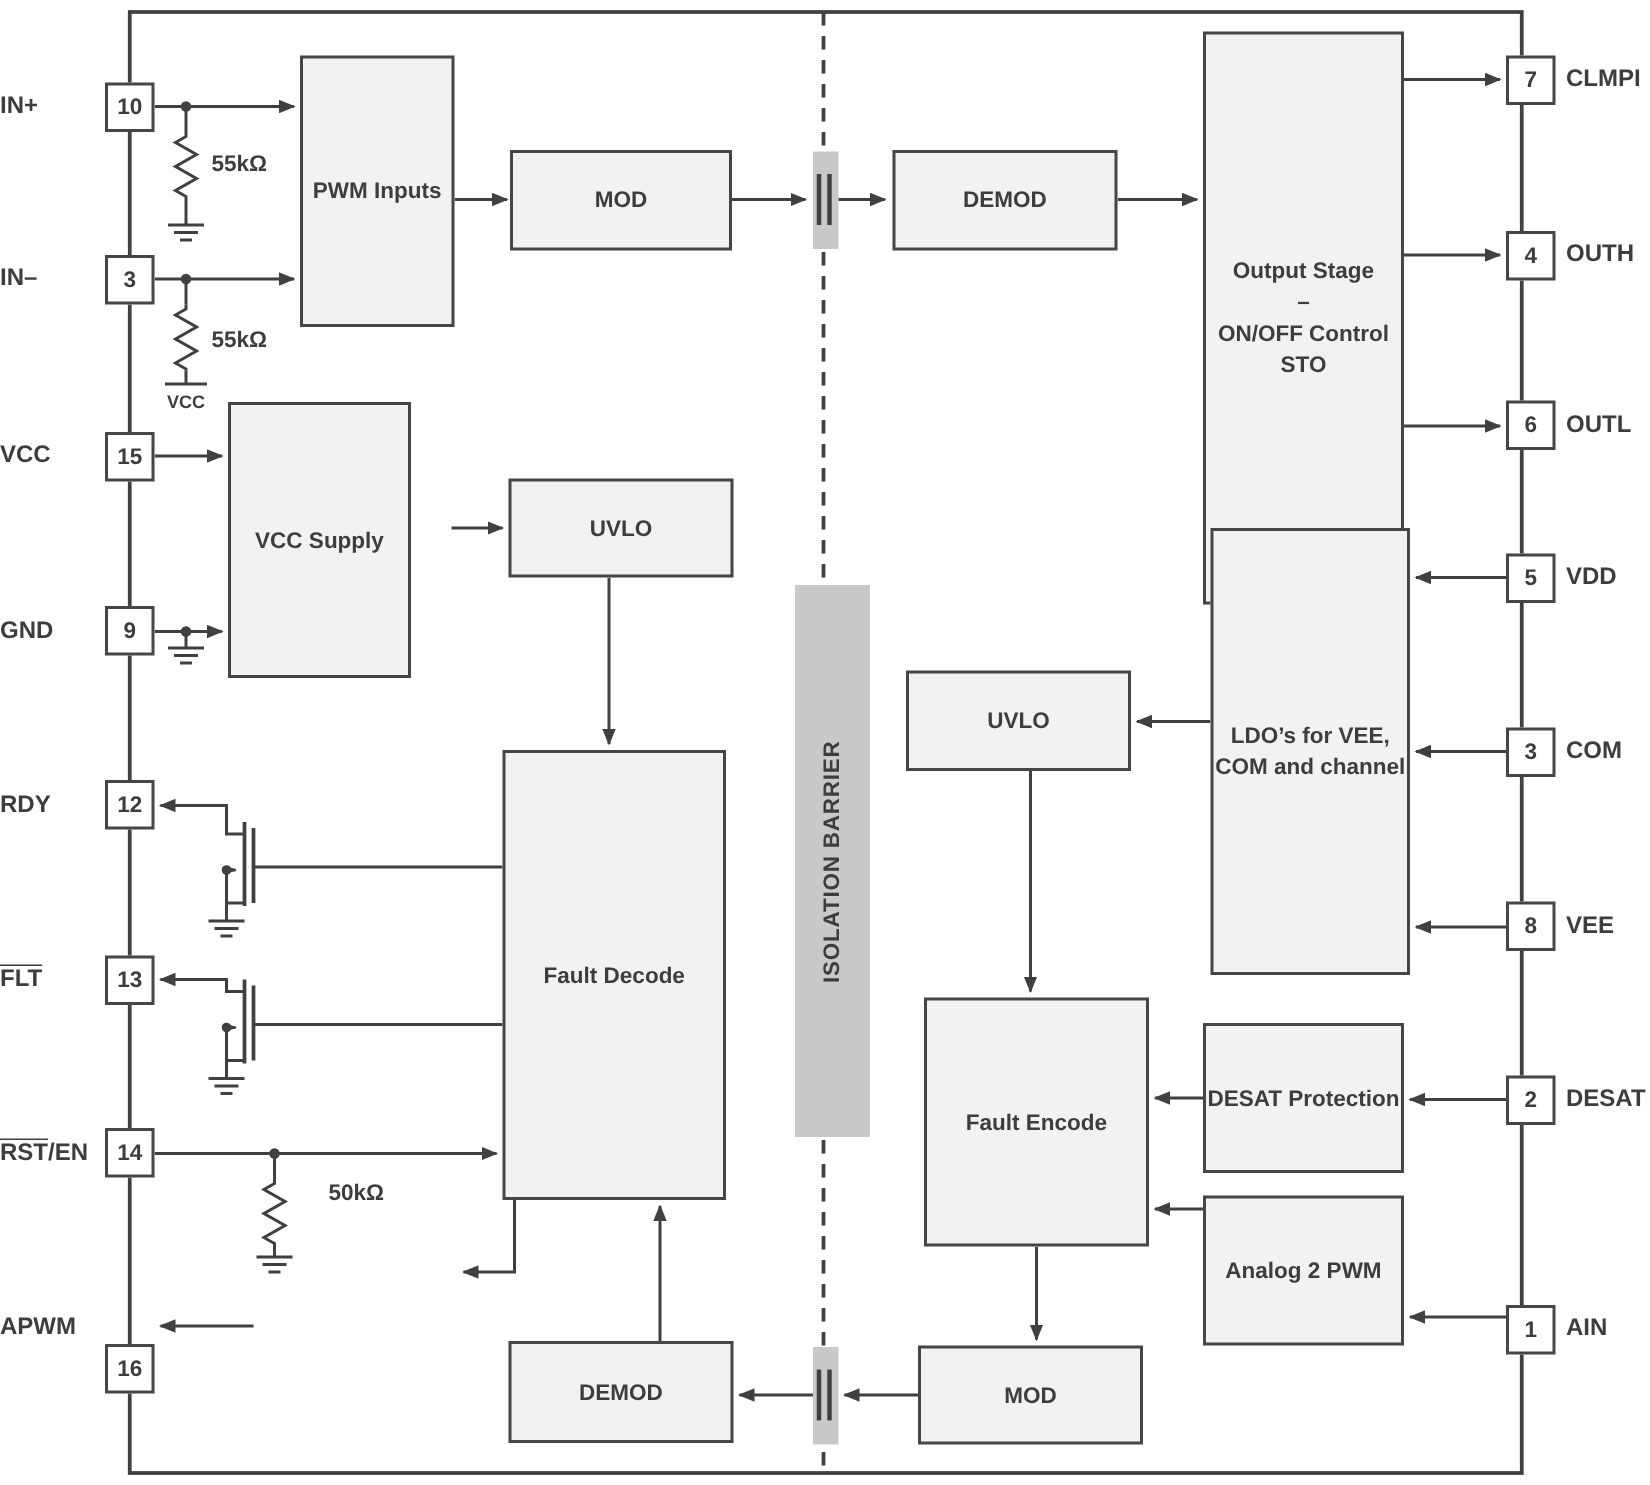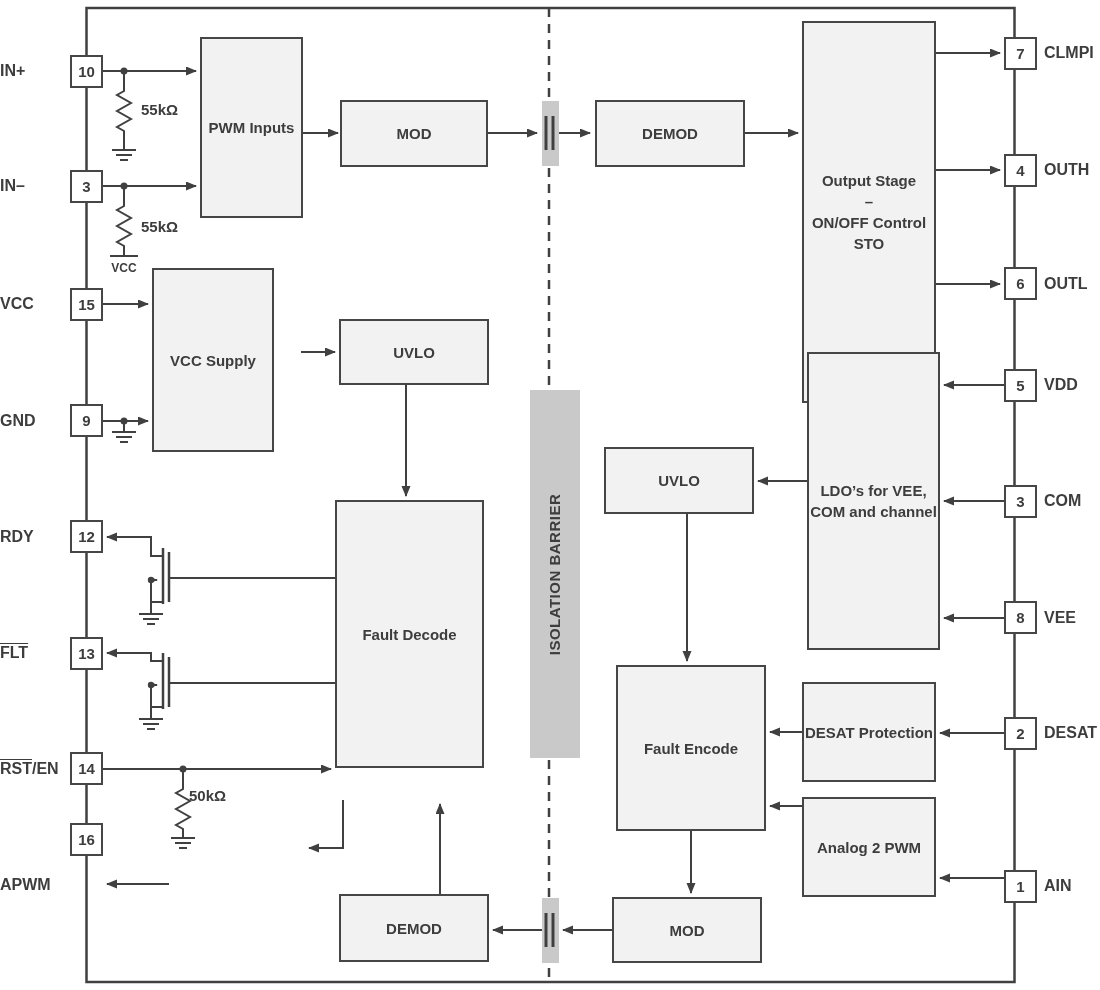--- a/index.html
+++ b/index.html
@@ -211,21 +211,21 @@
     <span>–</span>
     <span>ON/OFF Control</span>
     <span>STO</span>
   </div>
   <div class="blk" style="left:152px;top:268px;width:122px;height:184px">
     <span>VCC Supply</span>
   </div>
   <div class="blk" style="left:339px;top:319px;width:150px;height:66px">
     <span>UVLO</span>
   </div>
-  <div class="blk" style="left:335px;top:500px;width:149px;height:268px">
+  <div class="blk" style="left:335px;top:500px;width:149px;height:300px">
     <span>Fault Decode</span>
   </div>
   <div class="blk" style="left:339px;top:894px;width:150px;height:68px">
     <span>DEMOD</span>
   </div>
   <div class="blk" style="left:612px;top:897px;width:150px;height:66px">
     <span>MOD</span>
   </div>
   <div class="blk" style="left:604px;top:447px;width:150px;height:67px">
     <span>UVLO</span>
@@ -262,21 +262,21 @@
     </div>
   <div class="pin" style="left:70px;top:520px">
       <span>12</span>
     </div>
   <div class="pin" style="left:70px;top:637px">
       <span>13</span>
     </div>
   <div class="pin" style="left:70px;top:752px">
       <span>14</span>
     </div>
-  <div class="pin" style="left:70px;top:823px">
+  <div class="pin" style="left:70px;top:896px">
       <span>16</span>
     </div>
 
   <div class="plabel-l" style="top:60px"><span class="bar"></span><span>IN+</span></div>
   <div class="plabel-l" style="top:175px"><span class="bar"></span><span>IN–</span></div>
   <div class="plabel-l" style="top:293px"><span class="bar"></span><span>VCC</span></div>
   <div class="plabel-l" style="top:410px"><span class="bar"></span><span>GND</span></div>
   <div class="plabel-l" style="top:526px"><span class="bar"></span><span>RDY</span></div>
   <div class="plabel-l" style="top:642px"><span class="bar">FLT</span><span></span></div>
   <div class="plabel-l" style="top:758px"><span class="bar">RST</span><span>/EN</span></div>
@@ -311,16 +311,16 @@
   <div class="plabel-r" style="top:159px">OUTH</div>
   <div class="plabel-r" style="top:273px">OUTL</div>
   <div class="plabel-r" style="top:374px">VDD</div>
   <div class="plabel-r" style="top:490px">COM</div>
   <div class="plabel-r" style="top:607px">VEE</div>
   <div class="plabel-r" style="top:722px">DESAT</div>
   <div class="plabel-r" style="top:875px">AIN</div>
 
   <div class="fnote" style="left:141px;top:99px">55kΩ</div>
   <div class="fnote" style="left:141px;top:216px">55kΩ</div>
-  <div class="fnote" style="left:189px;top:785px">50kΩ</div>
+  <div class="fnote" style="left:219px;top:785px">50kΩ</div>
   <div class="fnote-small" style="left:100px;top:261px;width:48px">VCC</div>
 
 </div>
 
 </body></html>

